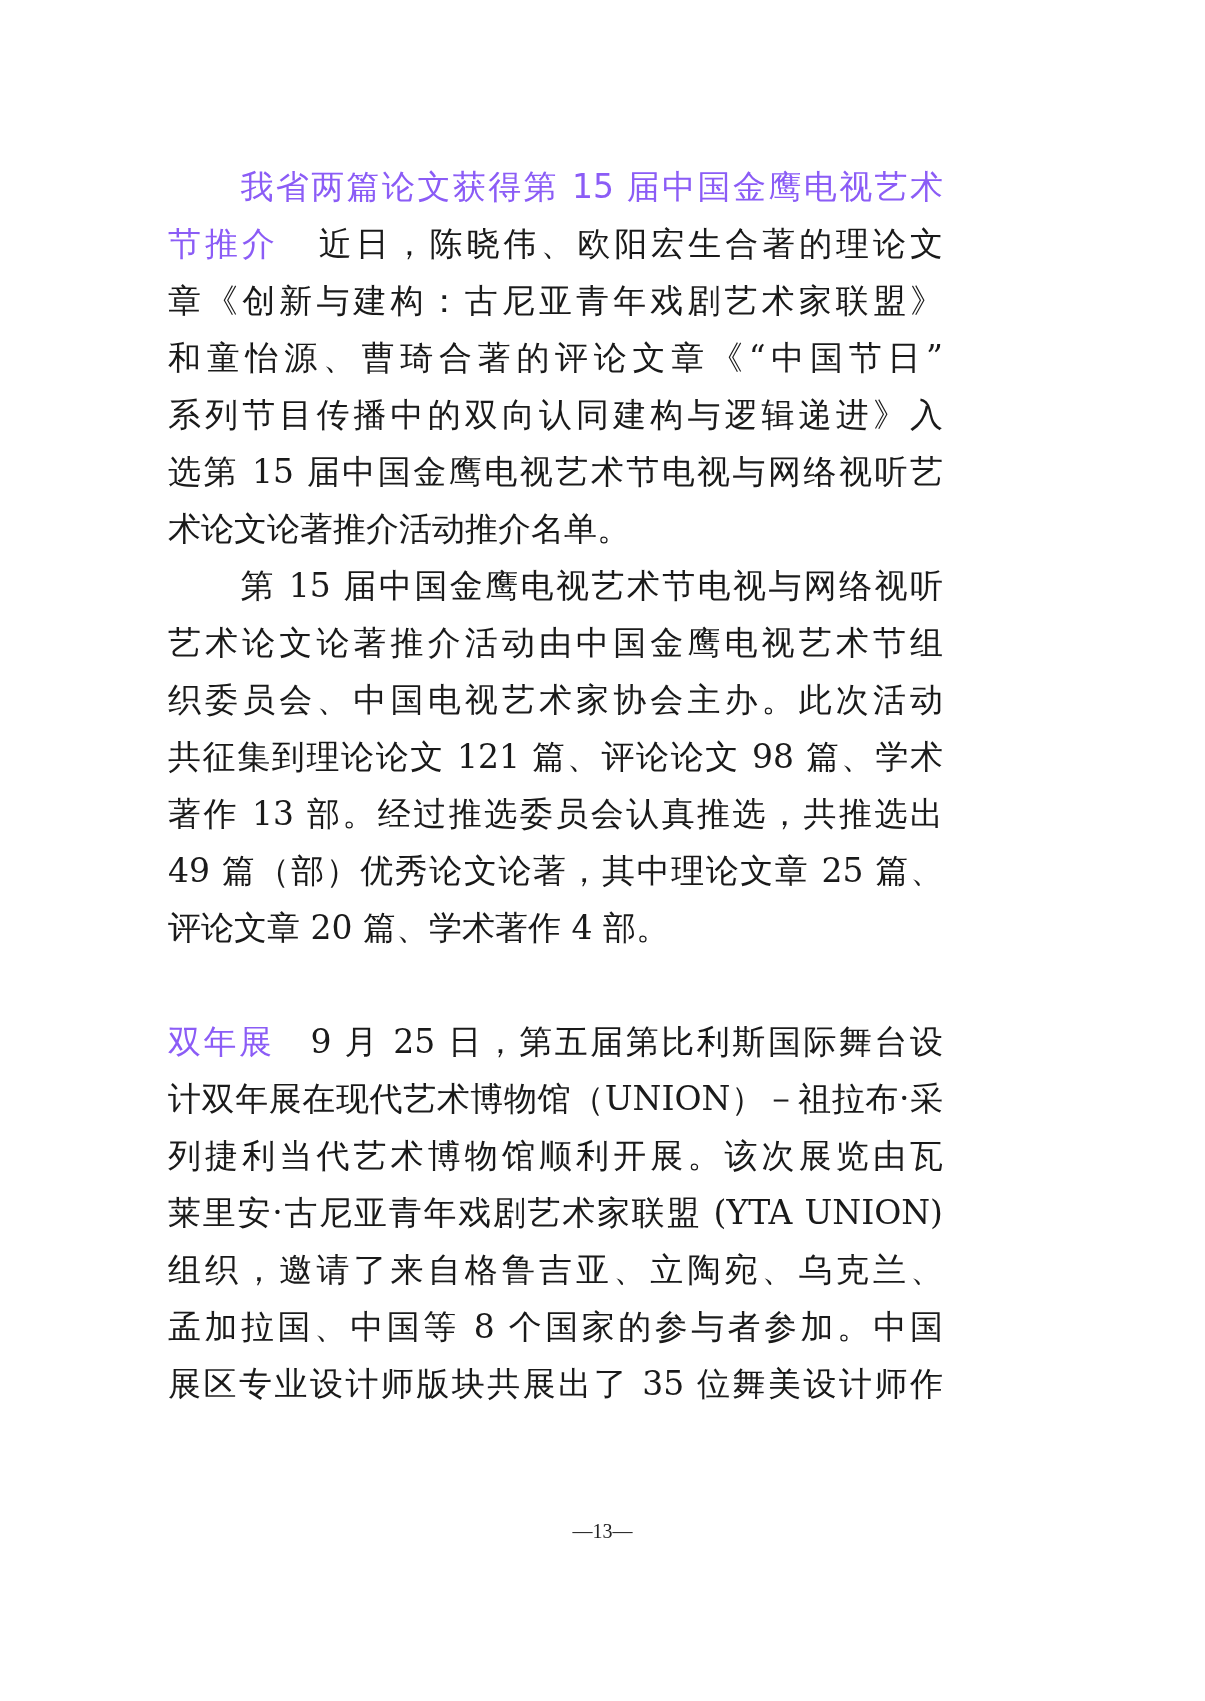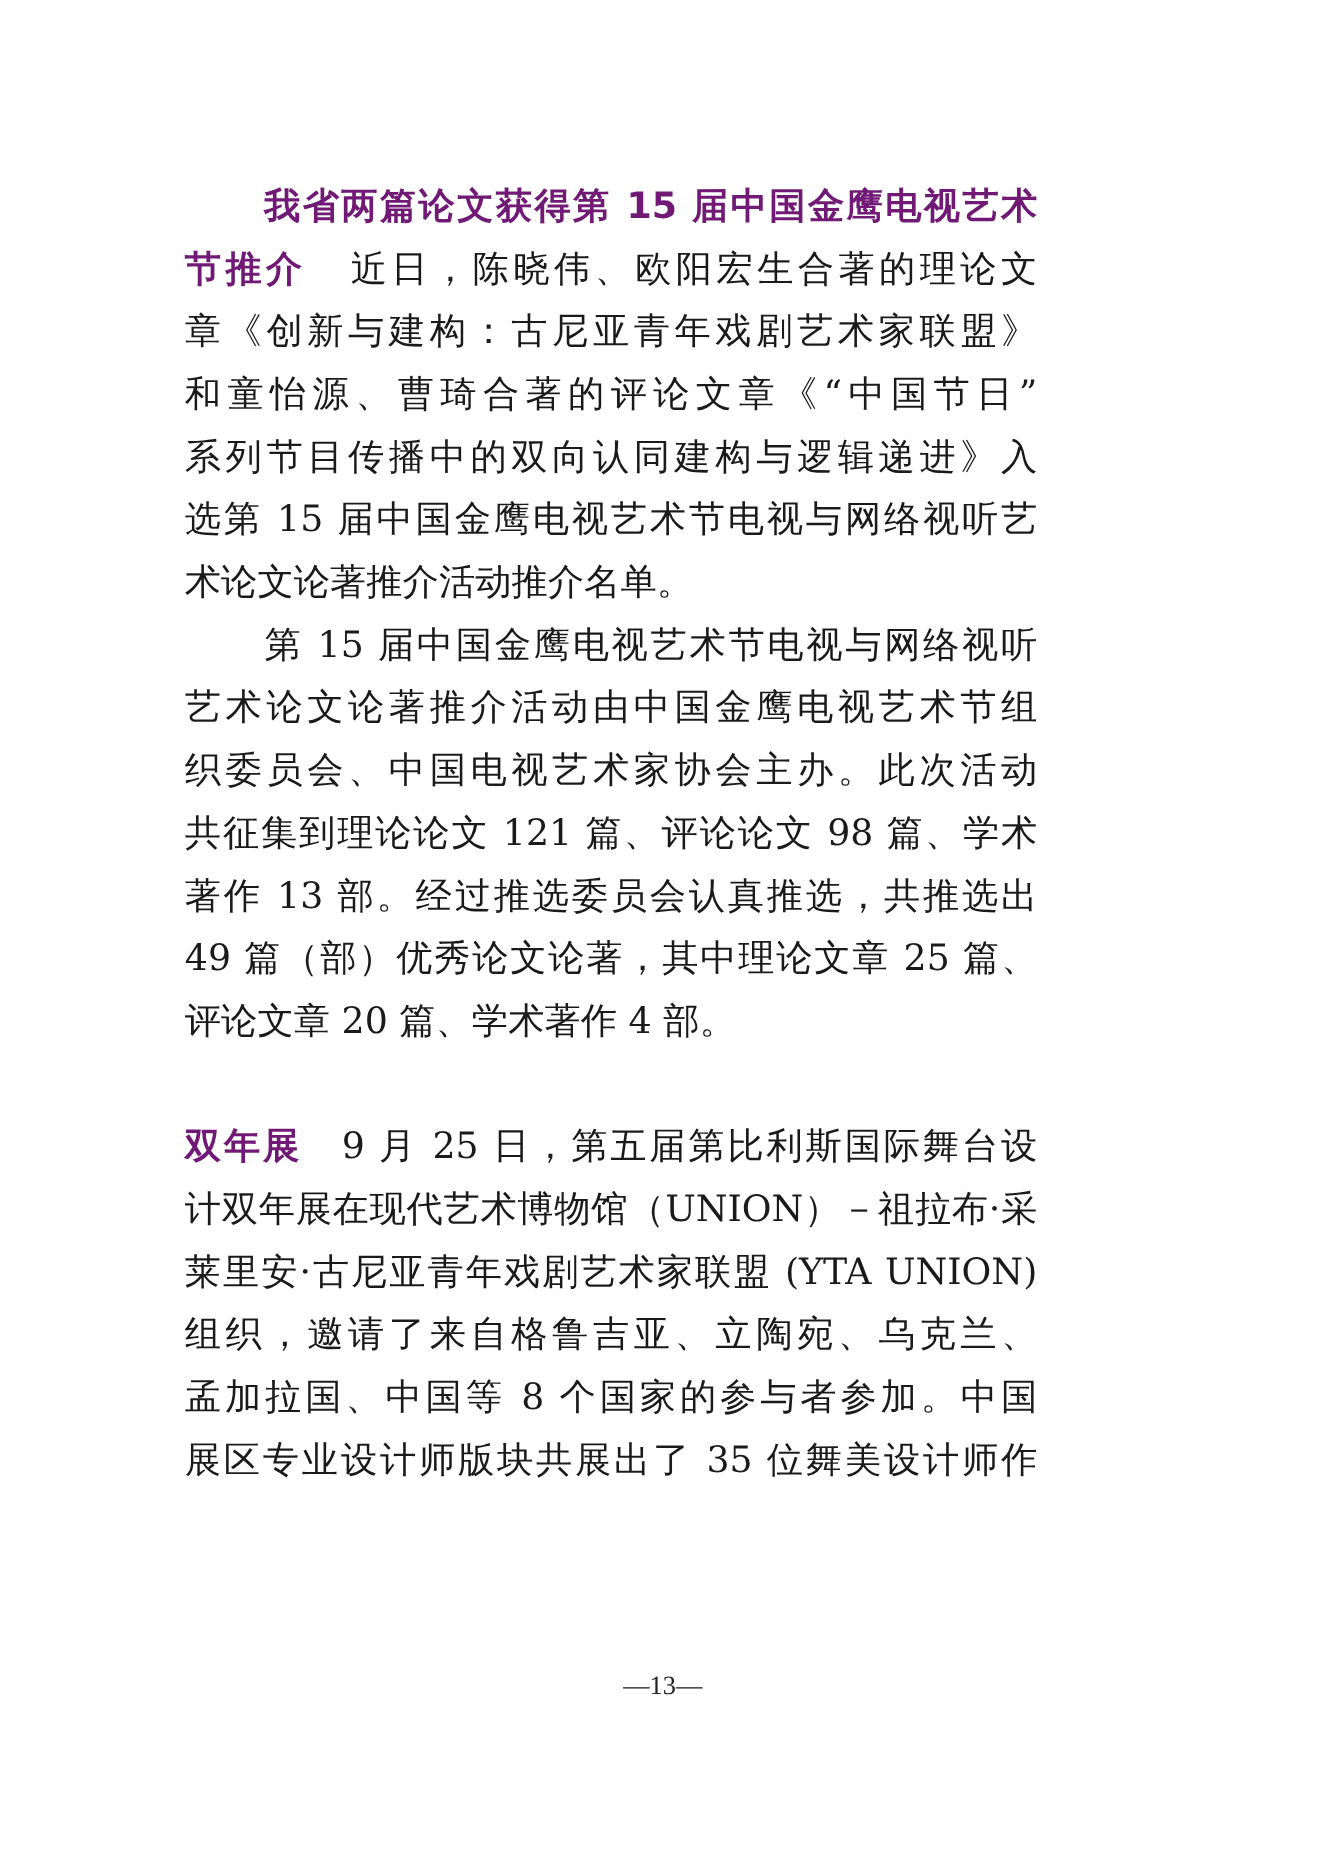--- a/index.html
+++ b/index.html
@@ -32,39 +32,39 @@
     }
     .line.last {
       text-align-last: left;
     }
     .indent {
       display: inline-block;
       width: 70px;
     }
     .headline {
       font-family: "DejaVu Sans", "Liberation Sans", sans-serif;
-      font-weight: bold;
+      font-weight: normal;
       font-size: 33px;
-      color: #701a75;
+      color: #8b5cf6;
     }
     .gap {
       display: inline-block;
       width: 36px;
     }
     .spacer {
       height: 57px;
     }
     .page-number {
       position: absolute;
       left: 0;
       width: 1205px;
       top: 1520px;
       text-align: center;
       font-family: "Liberation Serif", "DejaVu Serif", serif;
-      font-size: 24px;
+      font-size: 20px;
       color: #222222;
     }
   </style>
 </head>
 <body>
 
 <div class="page">
 
   <div>
     <div class="line"><span class="indent"></span><span class="headline">我省两篇论文获得第 15 届中国金鹰电视艺术</span></div>
@@ -81,20 +81,21 @@
     <div class="line">著作 13 部。经过推选委员会认真推选，共推选出</div>
     <div class="line">49 篇（部）优秀论文论著，其中理论文章 25 篇、</div>
     <div class="line last">评论文章 20 篇、学术著作 4 部。</div>
   </div>
 
   <div class="spacer"></div>
 
   <div>
     <div class="line"><span class="headline">双年展</span><span class="gap"></span><span>9 月 25 日，第五届第比利斯国际舞台设</span></div>
     <div class="line">计双年展在现代艺术博物馆（UNION）－祖拉布·采</div>
+    <div class="line">列捷利当代艺术博物馆顺利开展。该次展览由瓦</div>
     <div class="line">莱里安·古尼亚青年戏剧艺术家联盟 (YTA UNION)</div>
     <div class="line">组织，邀请了来自格鲁吉亚、立陶宛、乌克兰、</div>
     <div class="line">孟加拉国、中国等 8 个国家的参与者参加。中国</div>
     <div class="line">展区专业设计师版块共展出了 35 位舞美设计师作</div>
   </div>
 
 </div>
 
 <div class="page-number">—13—</div>
 

